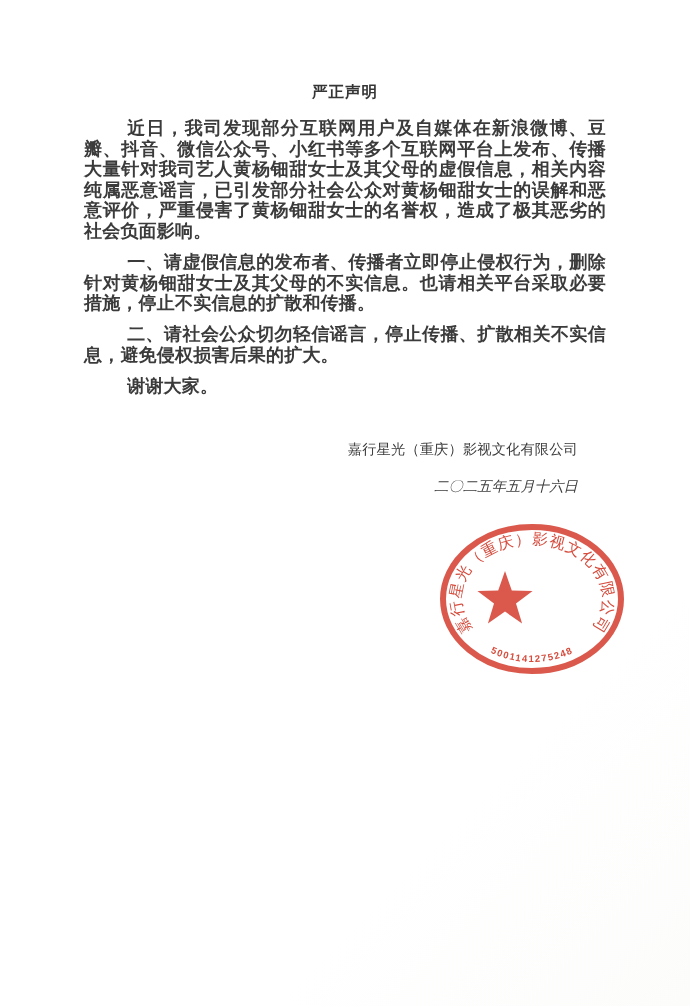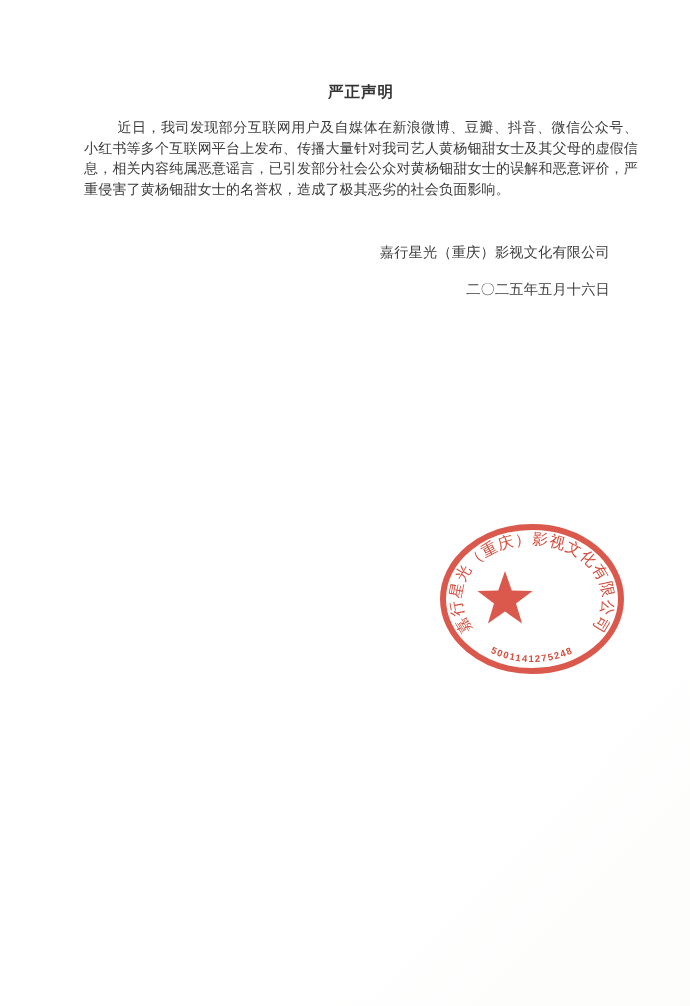--- a/index.html
+++ b/index.html
@@ -10,55 +10,57 @@
   .page {
     position: relative;
     width: 690px;
     height: 1006px;
     background: linear-gradient(135deg, #ffffff 75%, #fcfcfb 100%);
     font-family: "Liberation Serif", "DejaVu Serif", serif;
     color: #3b3b3b;
     overflow: hidden;
   }
   .doc {
-    padding: 82px 52px 0 84px;
+    padding: 82px 84px 0 84px;
   }
   .title {
     margin: 0 0 16px 0;
     text-align: center;
     font-size: 15.5px;
     font-weight: 600;
     letter-spacing: 1px;
     line-height: 20px;
     color: #353535;
   }
   .para {
     margin: 0 0 10.5px 0;
-    font-size: 14px;
+    font-size: 18px;
     line-height: 20.6px;
     letter-spacing: 0.2px;
     text-align: justify;
     text-indent: 2.4em;
+    font-weight: bold;
   }
   .para.no-justify {
     text-align: left;
   }
   .sign-block {
     margin-top: 42px;
     padding-right: 28px;
     text-align: right;
     font-size: 14.2px;
     letter-spacing: 0.2px;
   }
   .sign-line {
     line-height: 20px;
   }
   .date-line {
     margin-top: 17px;
     line-height: 20px;
+    font-style: italic;
   }
   .seal {
     position: absolute;
     left: 436px;
     top: 520px;
     width: 192px;
     height: 158px;
     mix-blend-mode: multiply;
     opacity: 0.92;
     pointer-events: none;
@@ -78,20 +80,23 @@
     font-family: "Liberation Sans", "DejaVu Sans", sans-serif;
   }
 </style>
 </head>
 <body>
 
 <div class="page">
   <div class="doc">
     <h1 class="title">严正声明</h1>
     <p class="para">近日，我司发现部分互联网用户及自媒体在新浪微博、豆瓣、抖音、微信公众号、小红书等多个互联网平台上发布、传播大量针对我司艺人黄杨钿甜女士及其父母的虚假信息，相关内容纯属恶意谣言，已引发部分社会公众对黄杨钿甜女士的误解和恶意评价，严重侵害了黄杨钿甜女士的名誉权，造成了极其恶劣的社会负面影响。</p>
+    <p class="para">一、请虚假信息的发布者、传播者立即停止侵权行为，删除针对黄杨钿甜女士及其父母的不实信息。也请相关平台采取必要措施，停止不实信息的扩散和传播。</p>
+    <p class="para">二、请社会公众切勿轻信谣言，停止传播、扩散相关不实信息，避免侵权损害后果的扩大。</p>
+    <p class="para no-justify">谢谢大家。</p>
 
     <div class="sign-block">
       <div class="sign-line">嘉行星光（重庆）影视文化有限公司</div>
       <div class="date-line">二〇二五年五月十六日</div>
     </div>
   </div>
 
   <svg class="seal" viewBox="0 0 192 158" xmlns="http://www.w3.org/2000/svg" aria-hidden="true">
     <defs>
       <path id="ringPath" d="M 35.8,108.2 A 71,55 0 1 1 156.2,108.2" fill="none"></path>

